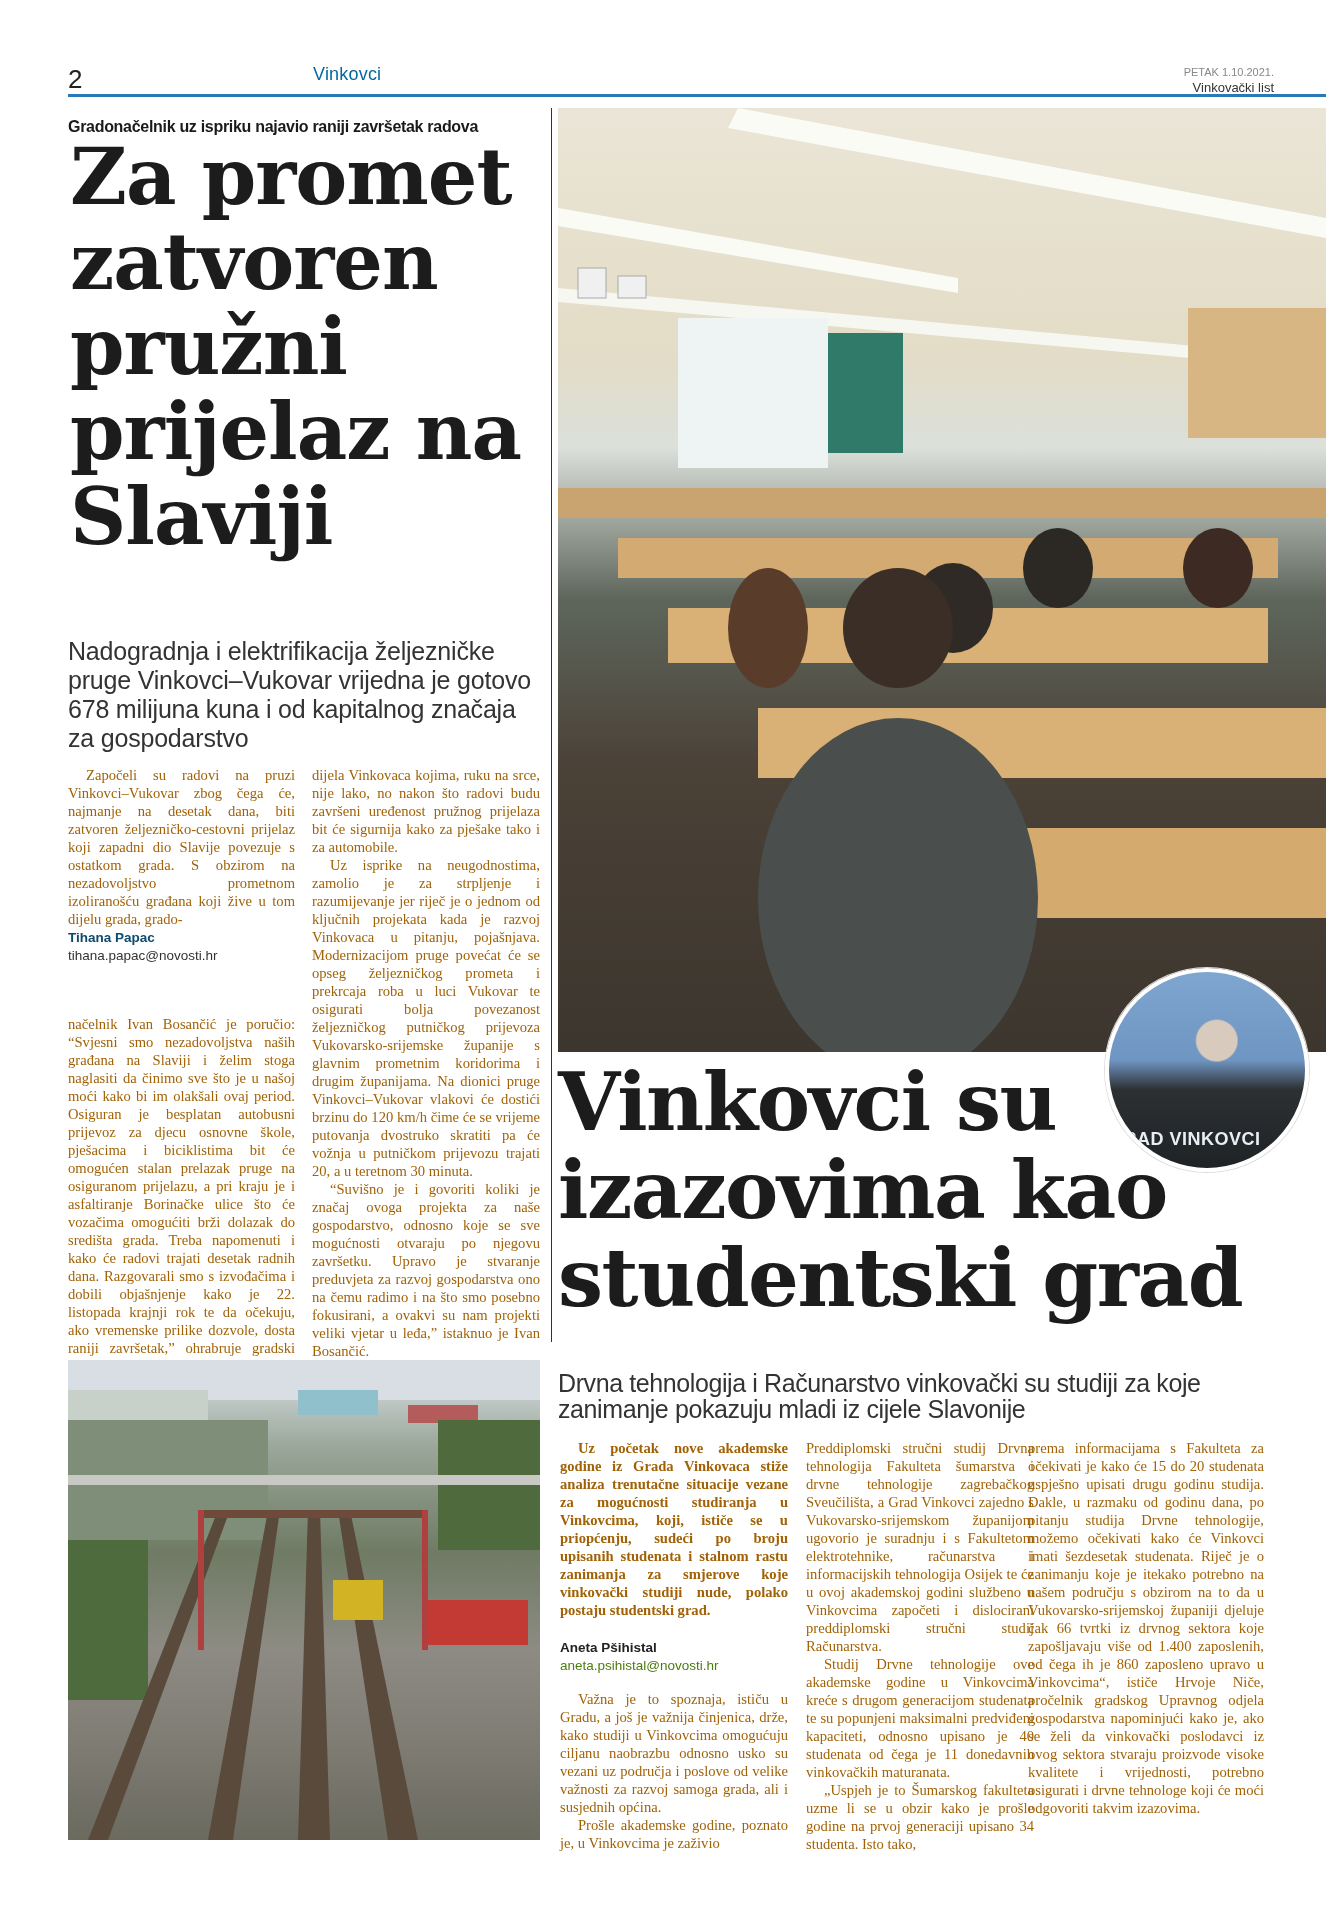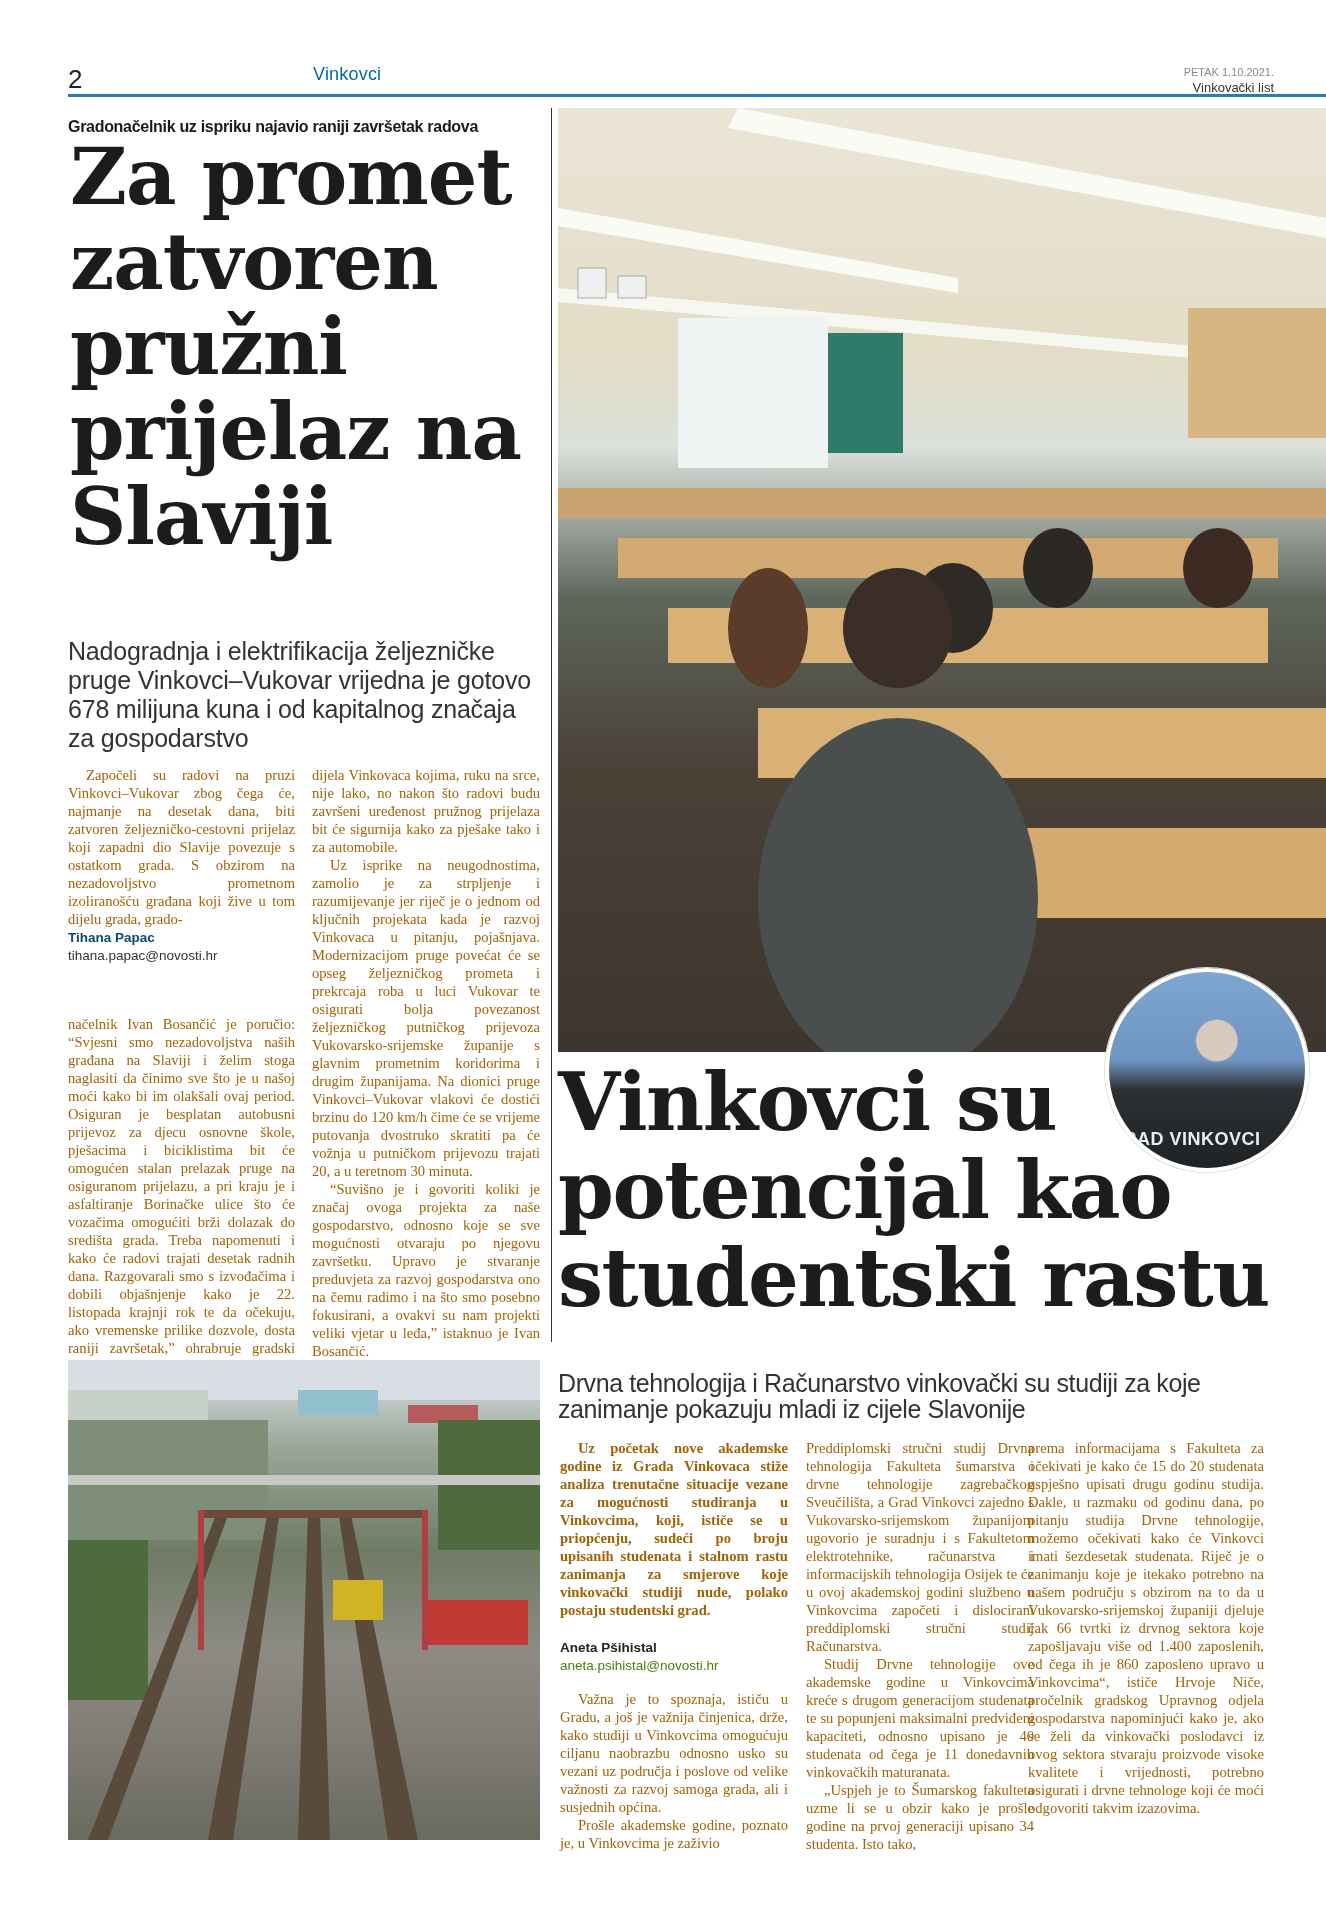--- a/index.html
+++ b/index.html
@@ -127,21 +127,21 @@
       <ellipse cx="340" cy="520" rx="55" ry="60" fill="#3a2e26"></ellipse>
       <ellipse cx="500" cy="460" rx="35" ry="40" fill="#2c2823"></ellipse>
       <ellipse cx="660" cy="460" rx="35" ry="40" fill="#3d2a22"></ellipse>
     </svg>
   </div>
 
   <div class="photo photo-portrait">
     <div class="portrait-caption">GRAD VINKOVCI</div>
   </div>
 
-  <h1 class="headline-2">Vinkovci su potencijal kao studentski rastu</h1>
+  <h1 class="headline-2">Vinkovci su izazovima kao studentski grad</h1>
   <div class="dek-2">Drvna tehnologija i Računarstvo vinkovački su studiji za koje zanimanje pokazuju mladi iz cijele Slavonije</div>
 
   <div class="col col-c">
     <p class="lead">Uz početak nove akademske godine iz Grada Vinkovaca stiže analiza trenutačne situacije vezane za mogućnosti studiranja u Vinkovcima, koji, ističe se u priopćenju, sudeći po broju upisanih studenata i stalnom rastu zanimanja za smjerove koje vinkovački studiji nude, polako postaju studentski grad.</p>
   </div>
   <div class="byline2-name">Aneta Pšihistal</div>
   <div class="byline2-email">aneta.psihistal@novosti.hr</div>
   <div class="col col-c2">
     <p>Važna je to spoznaja, ističu u Gradu, a još je važnija činjenica, drže, kako studiji u Vinkovcima omogućuju ciljanu naobrazbu odnosno usko su vezani uz područja i poslove od velike važnosti za razvoj samoga grada, ali i susjednih općina.</p>
     <p>Prošle akademske godine, poznato je, u Vinkovcima je zaživio</p>

